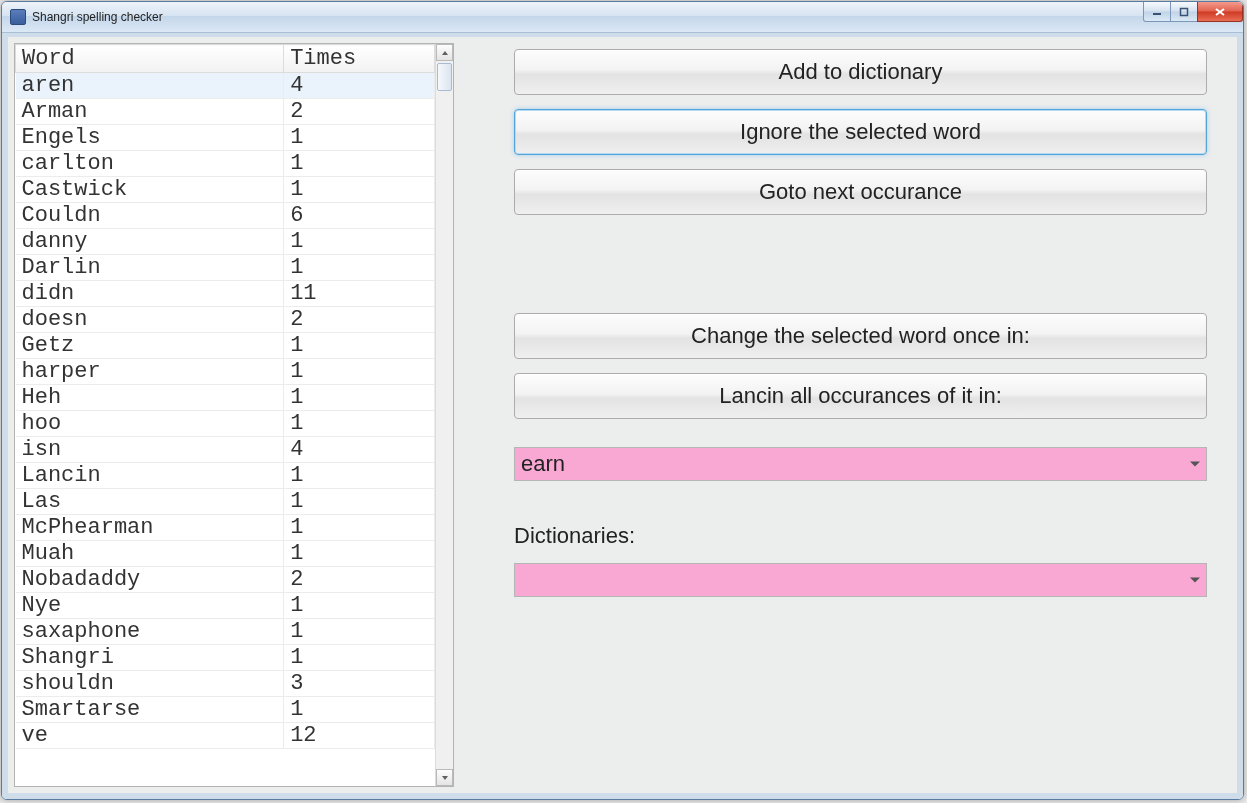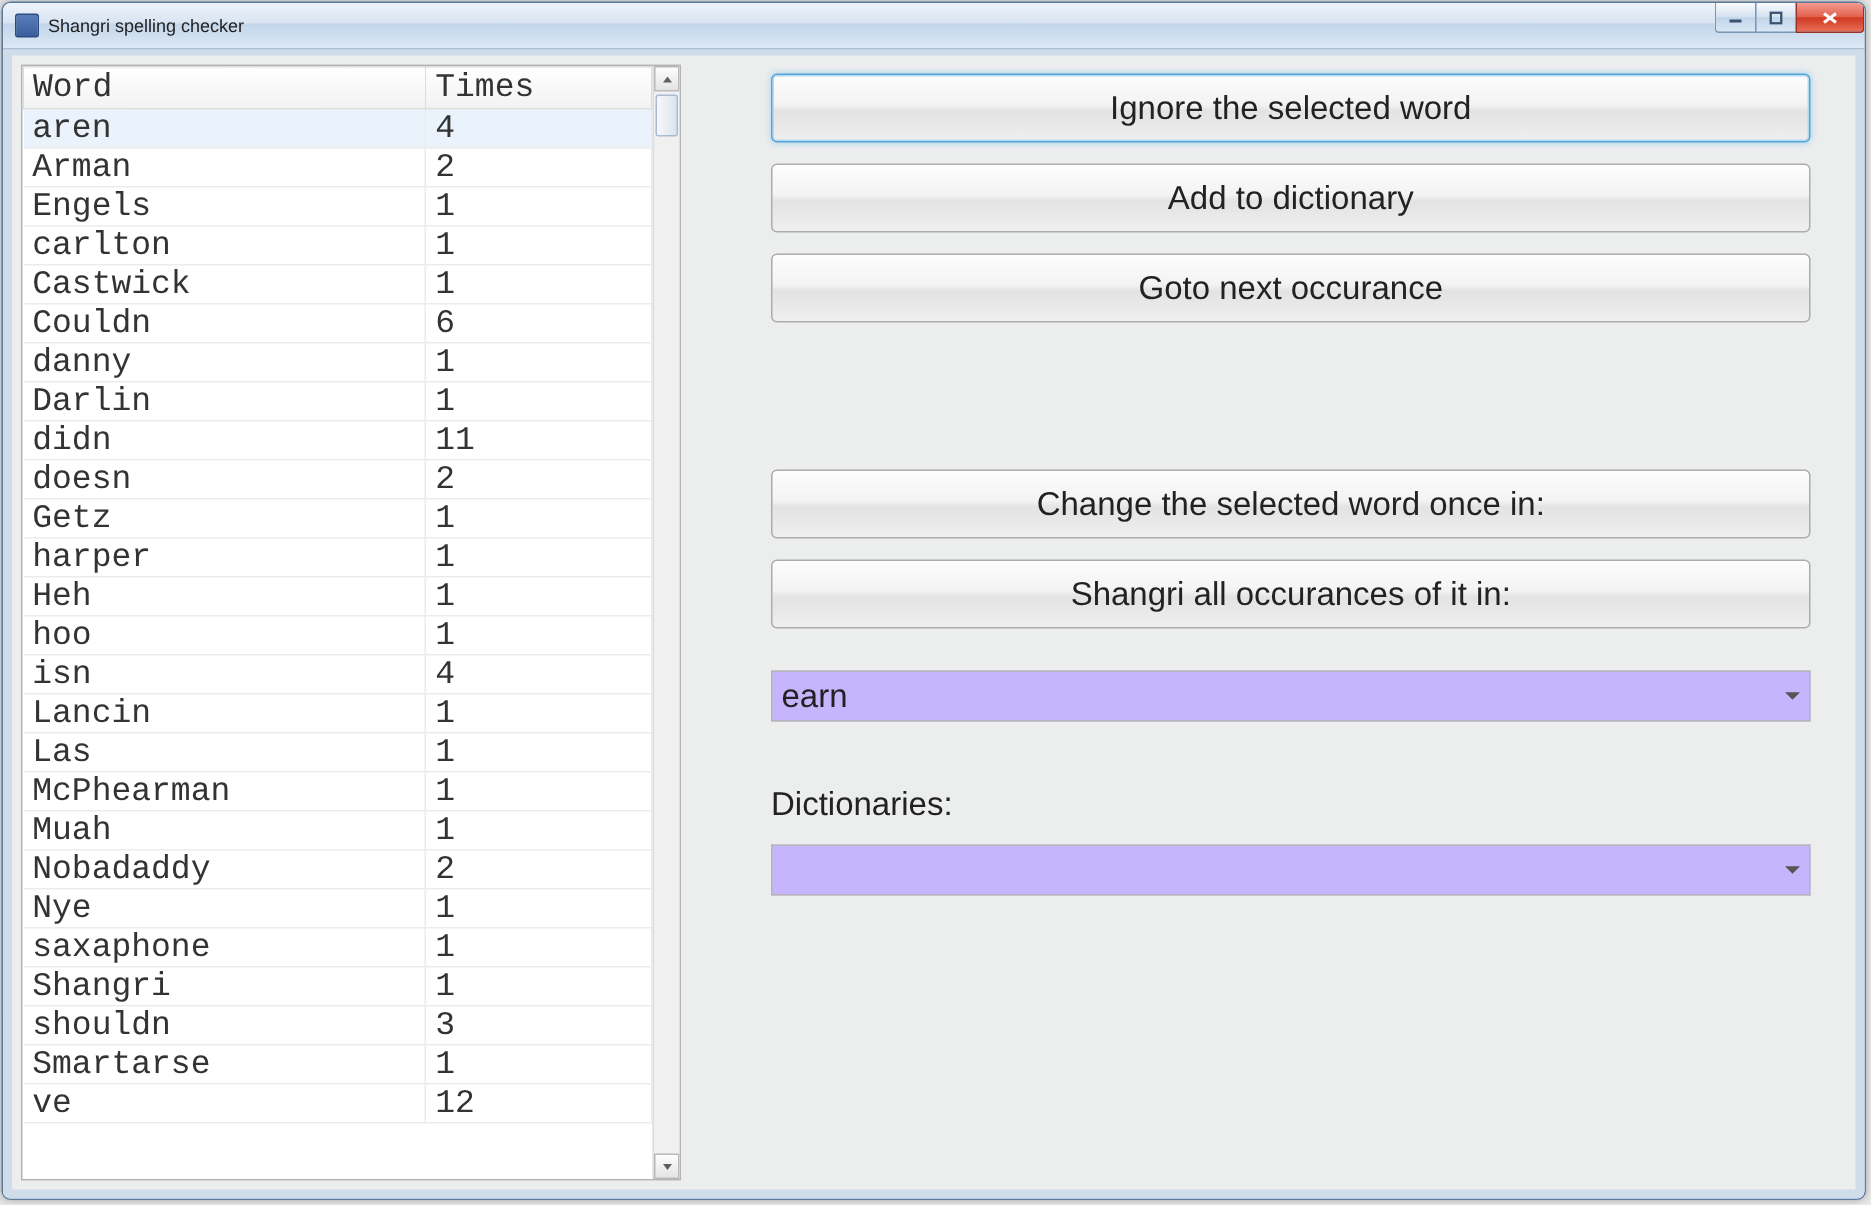--- a/index.html
+++ b/index.html
@@ -191,21 +191,21 @@
   }
   .spacer { height: 70px; }
   .label {
     font-size: 22px;
     color:#222;
     margin-top: 4px;
   }
   .combo {
     height: 32px;
     border:1px solid #b5b5b5;
-    background:#c4b5fd;
+    background:#f9a8d4;
     display:flex;
     align-items:center;
     padding: 0 6px;
     font-size:22px;
     color:#222;
     position:relative;
     text-align:right;
   }
   .combo .arrow {
     position:absolute;
@@ -376,28 +376,28 @@
           <div class="btn down">
             <svg width="8" height="8">
                 <polygon points="1,2 7,2 4,6" fill="#606060"></polygon>
               </svg>
           </div>
         </div>
       </div>
     </div>
 
     <div class="right-panel">
+      <div class="btn-wide">Add to dictionary</div>
       <div class="btn-wide focus">Ignore the selected word</div>
-      <div class="btn-wide">Add to dictionary</div>
       <div class="btn-wide">Goto next occurance</div>
 
       <div class="spacer"></div>
 
       <div class="btn-wide">Change the selected word once in:</div>
-      <div class="btn-wide">Shangri all occurances of it in:</div>
+      <div class="btn-wide">Lancin all occurances of it in:</div>
 
       <div class="combo" style="margin-top:14px;">
         <span>earn</span>
         <div class="arrow"></div>
       </div>
 
       <div class="label" style="margin-top:28px;">Dictionaries:</div>
       <div class="combo">
         <div class="arrow"></div>
       </div>

